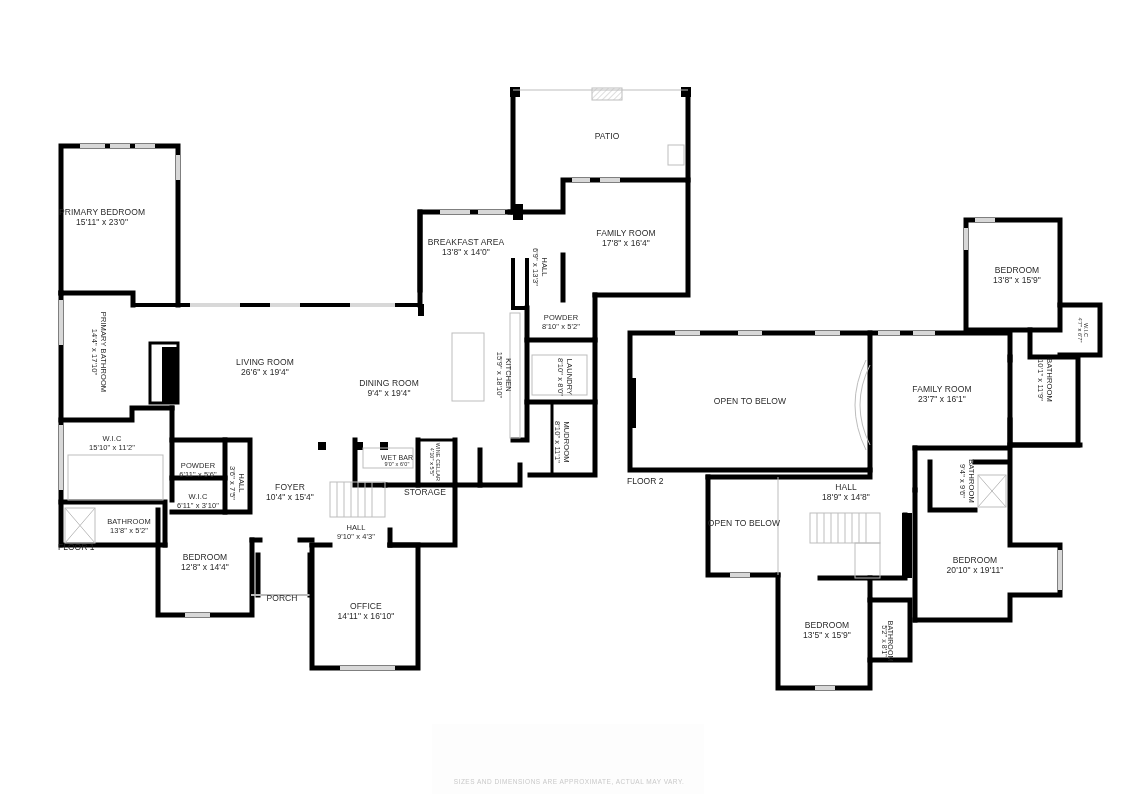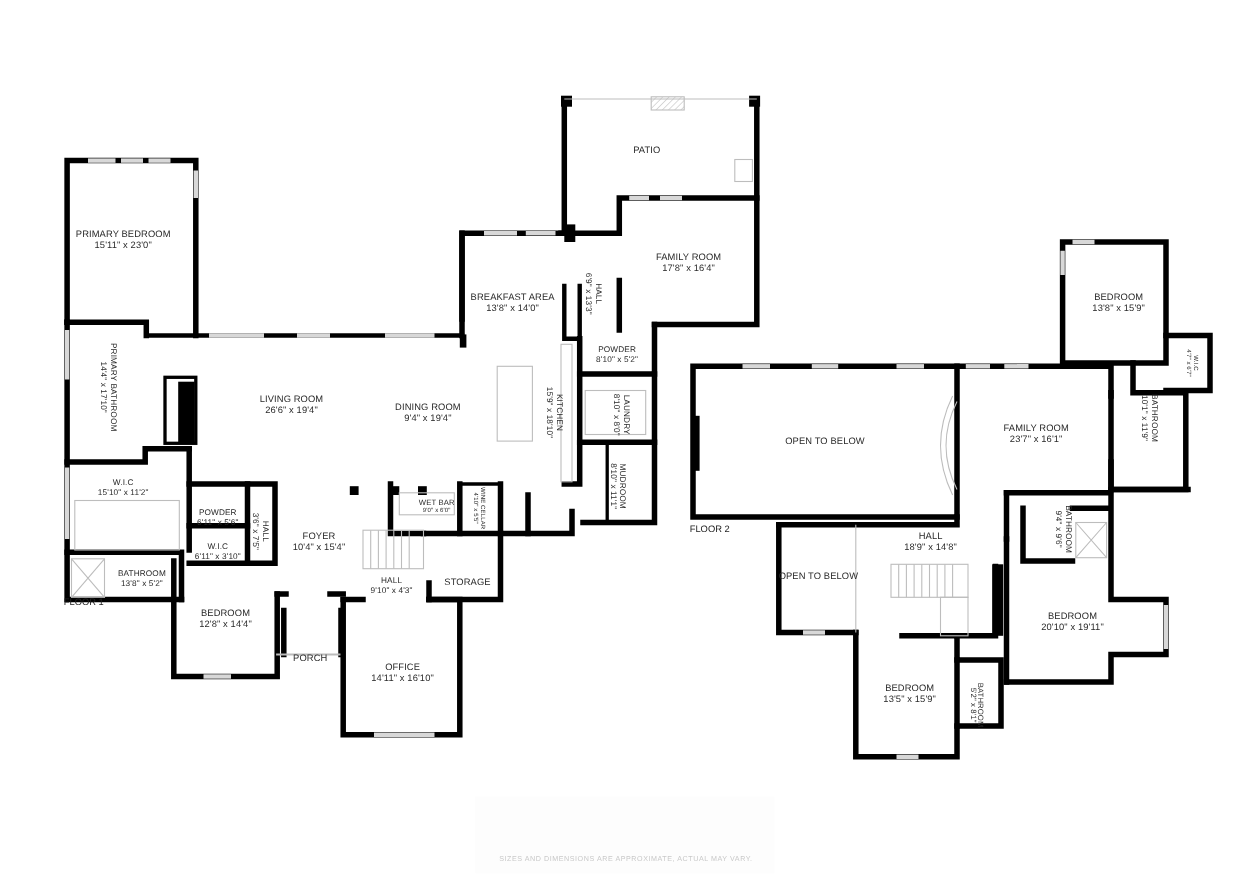--- a/index.html
+++ b/index.html
@@ -161,21 +161,21 @@
     <path d="M978 475 L1006 507 M1006 475 L978 507"></path>
   </g>
 
   <defs>
     <pattern id="hatch" width="4" height="4" patternUnits="userSpaceOnUse" patternTransform="rotate(45)">
       <line x1="0" y1="0" x2="0" y2="4" stroke="#bbb" stroke-width="1"></line>
     </pattern>
   </defs>
 </svg>
 
-<div class="lbl" style="left:112px;top:217px">
+<div class="lbl" style="left:102px;top:217px">
   <span class="nm">PRIMARY BEDROOM</span>
   <span class="dm">15'11" x 23'0"</span>
 </div>
 <div class="lbl vert small" style="left:99px;top:352px">
   <span class="nm">PRIMARY BATHROOM</span>
   <span class="dm">14'4" x 17'10"</span>
 </div>
 <div class="lbl small" style="left:112px;top:443px">
   <span class="nm">W.I.C</span>
   <span class="dm">15'10" x 11'2"</span>
@@ -197,21 +197,21 @@
   <span class="dm">3'6" x 7'5"</span>
 </div>
 <div class="lbl" style="left:205px;top:562px">
   <span class="nm">BEDROOM</span>
   <span class="dm">12'8" x 14'4"</span>
 </div>
 <div class="lbl" style="left:265px;top:367px">
   <span class="nm">LIVING ROOM</span>
   <span class="dm">26'6" x 19'4"</span>
 </div>
-<div class="lbl" style="left:389px;top:375px">
+<div class="lbl" style="left:389px;top:388px">
   <span class="nm">DINING ROOM</span>
   <span class="dm">9'4" x 19'4"</span>
 </div>
 <div class="lbl" style="left:290px;top:492px">
   <span class="nm">FOYER</span>
   <span class="dm">10'4" x 15'4"</span>
 </div>
 <div class="lbl" style="left:282px;top:598px">
   <span class="nm">PORCH</span>
 </div>
@@ -220,28 +220,28 @@
   <span class="dm">9'0" x 6'0"</span>
 </div>
 <div class="lbl vert tiny" style="left:435px;top:462px">
   <span class="nm">WINE CELLAR</span>
   <span class="dm">4'10" x 5'5"</span>
 </div>
 <div class="lbl small" style="left:356px;top:532px">
   <span class="nm">HALL</span>
   <span class="dm">9'10" x 4'3"</span>
 </div>
-<div class="lbl" style="left:425px;top:529px">
+<div class="lbl" style="left:425px;top:492px">
   <span class="nm">STORAGE</span>
 </div>
 <div class="lbl" style="left:366px;top:611px">
   <span class="nm">OFFICE</span>
   <span class="dm">14'11" x 16'10"</span>
 </div>
-<div class="lbl" style="left:466px;top:275px">
+<div class="lbl" style="left:466px;top:247px">
   <span class="nm">BREAKFAST AREA</span>
   <span class="dm">13'8" x 14'0"</span>
 </div>
 <div class="lbl vert small" style="left:504px;top:375px">
   <span class="nm">KITCHEN</span>
   <span class="dm">15'9" x 18'10"</span>
 </div>
 <div class="lbl vert small" style="left:540px;top:267px">
   <span class="nm">HALL</span>
   <span class="dm">6'9" x 13'3"</span>
@@ -251,21 +251,21 @@
   <span class="dm">8'10" x 5'2"</span>
 </div>
 <div class="lbl vert small" style="left:565px;top:377px">
   <span class="nm">LAUNDRY</span>
   <span class="dm">8'10" x 8'0"</span>
 </div>
 <div class="lbl vert small" style="left:562px;top:442px">
   <span class="nm">MUDROOM</span>
   <span class="dm">8'10" x 11'1"</span>
 </div>
-<div class="lbl" style="left:588px;top:136px">
+<div class="lbl" style="left:607px;top:136px">
   <span class="nm">PATIO</span>
 </div>
 <div class="lbl" style="left:626px;top:238px">
   <span class="nm">FAMILY ROOM</span>
   <span class="dm">17'8" x 16'4"</span>
 </div>
 <div class="floor-tag" style="left:58px;top:542px">FLOOR 1</div>
 
 <div class="lbl" style="left:750px;top:401px">
   <span class="nm">OPEN TO BELOW</span>

